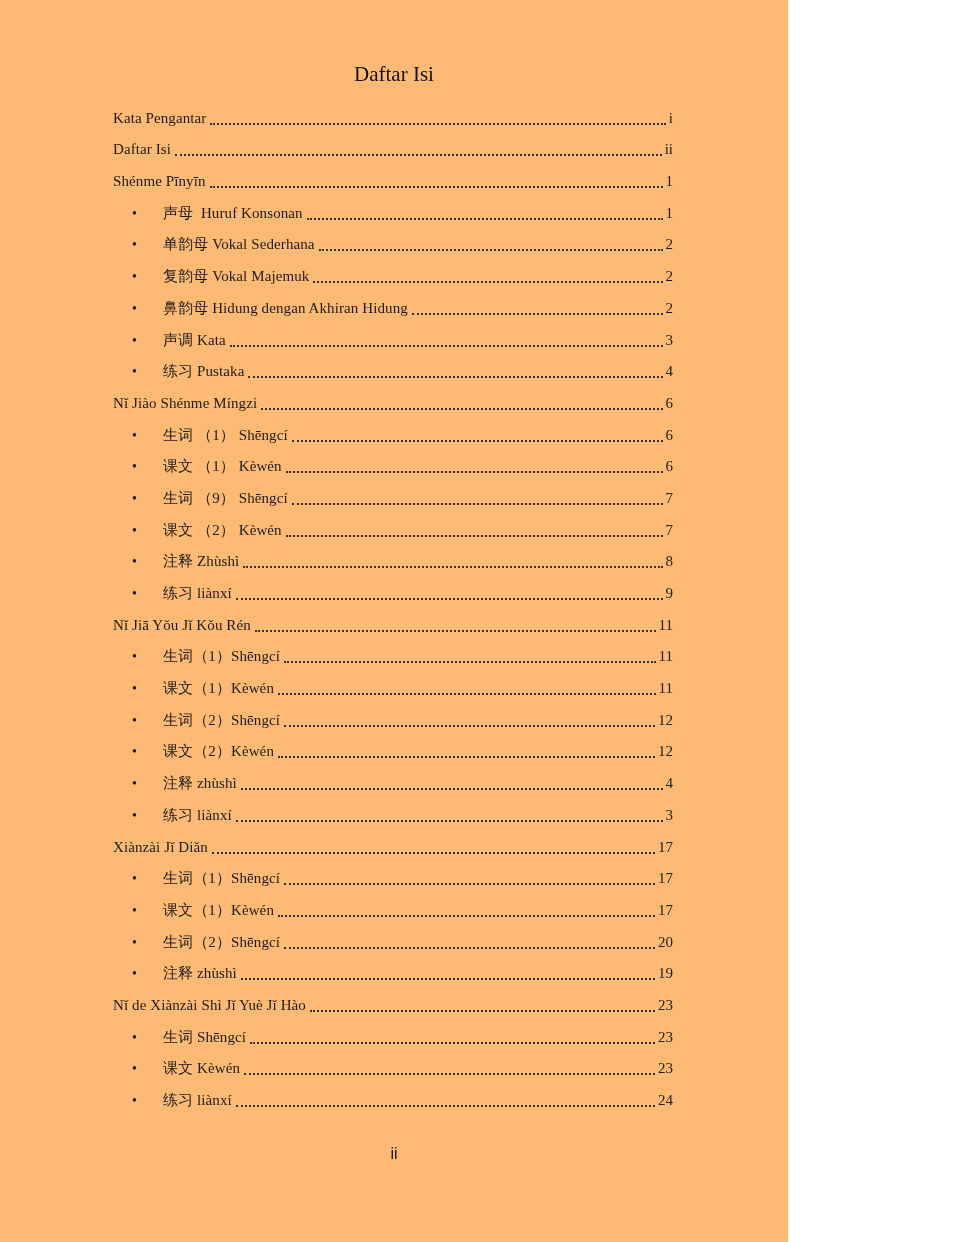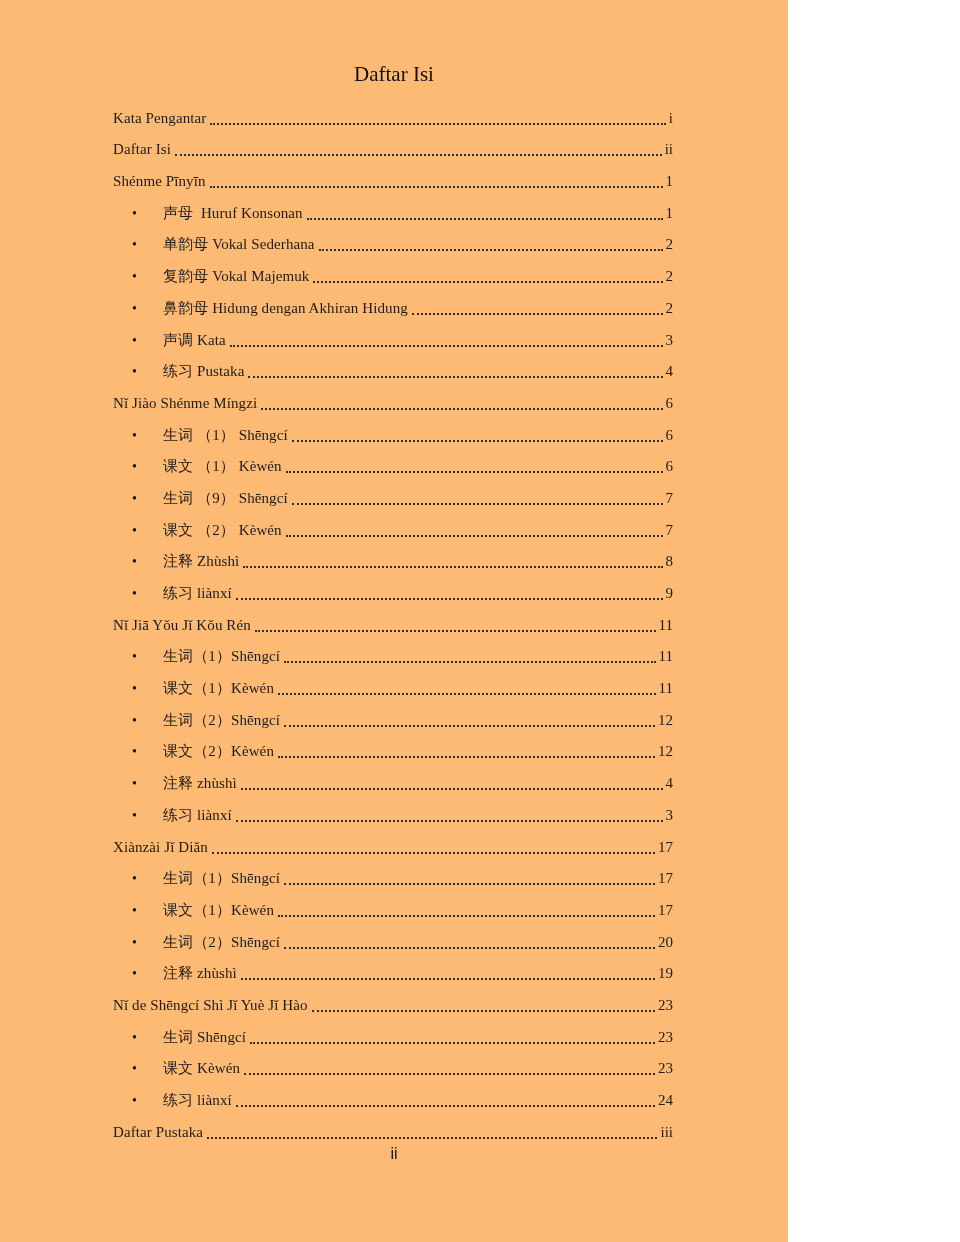--- a/index.html
+++ b/index.html
@@ -276,21 +276,21 @@
 
   <div class="toc-row level-1">
     <span class="bullet">•</span>
     <span class="label">注释 zhùshì</span>
     <span class="leader"></span>
     <span class="page-num">19</span>
   </div>
 
   <div class="toc-row level-0">
 
-    <span class="label">Nǐ de Shēngcí Shì Jǐ Yuè Jǐ Hào</span>
+    <span class="label">Nǐ de Xiànzài Shì Jǐ Yuè Jǐ Hào</span>
     <span class="leader"></span>
     <span class="page-num">23</span>
   </div>
 
   <div class="toc-row level-1">
     <span class="bullet">•</span>
     <span class="label">生词 Shēngcí</span>
     <span class="leader"></span>
     <span class="page-num">23</span>
   </div>
@@ -302,22 +302,16 @@
     <span class="page-num">23</span>
   </div>
 
   <div class="toc-row level-1">
     <span class="bullet">•</span>
     <span class="label">练习 liànxí</span>
     <span class="leader"></span>
     <span class="page-num">24</span>
   </div>
 
-  <div class="toc-row level-0">
-
-    <span class="label">Daftar Pustaka</span>
-    <span class="leader"></span>
-    <span class="page-num">iii</span>
-  </div>
 </div>
 
   <div class="footer-page-number">ii</div>
 </div>
 
 </body></html>

